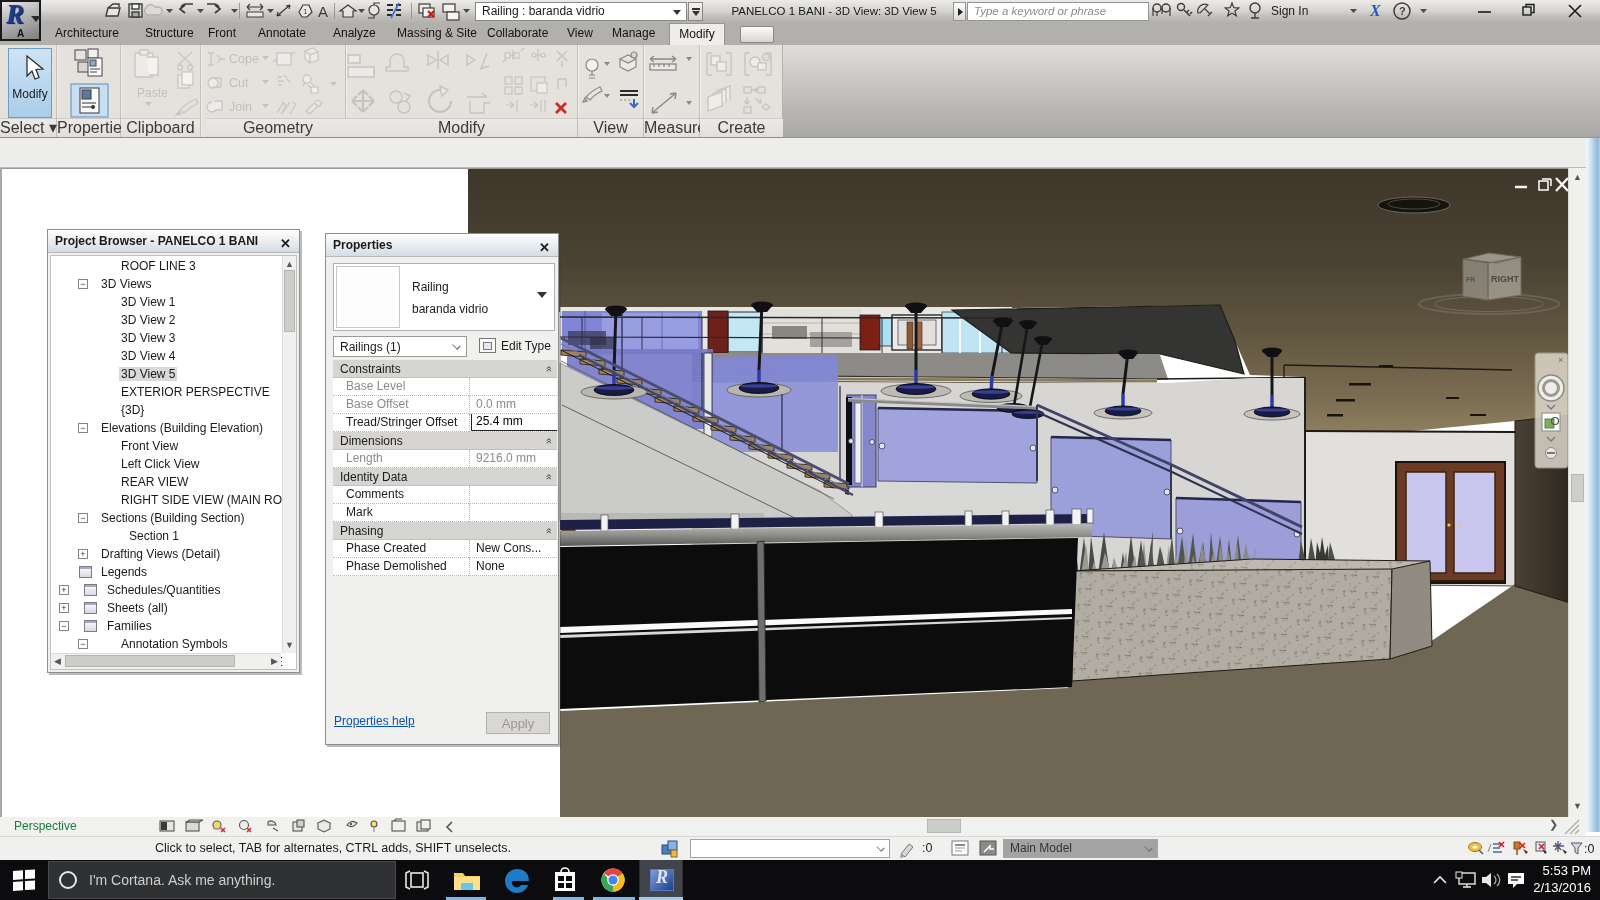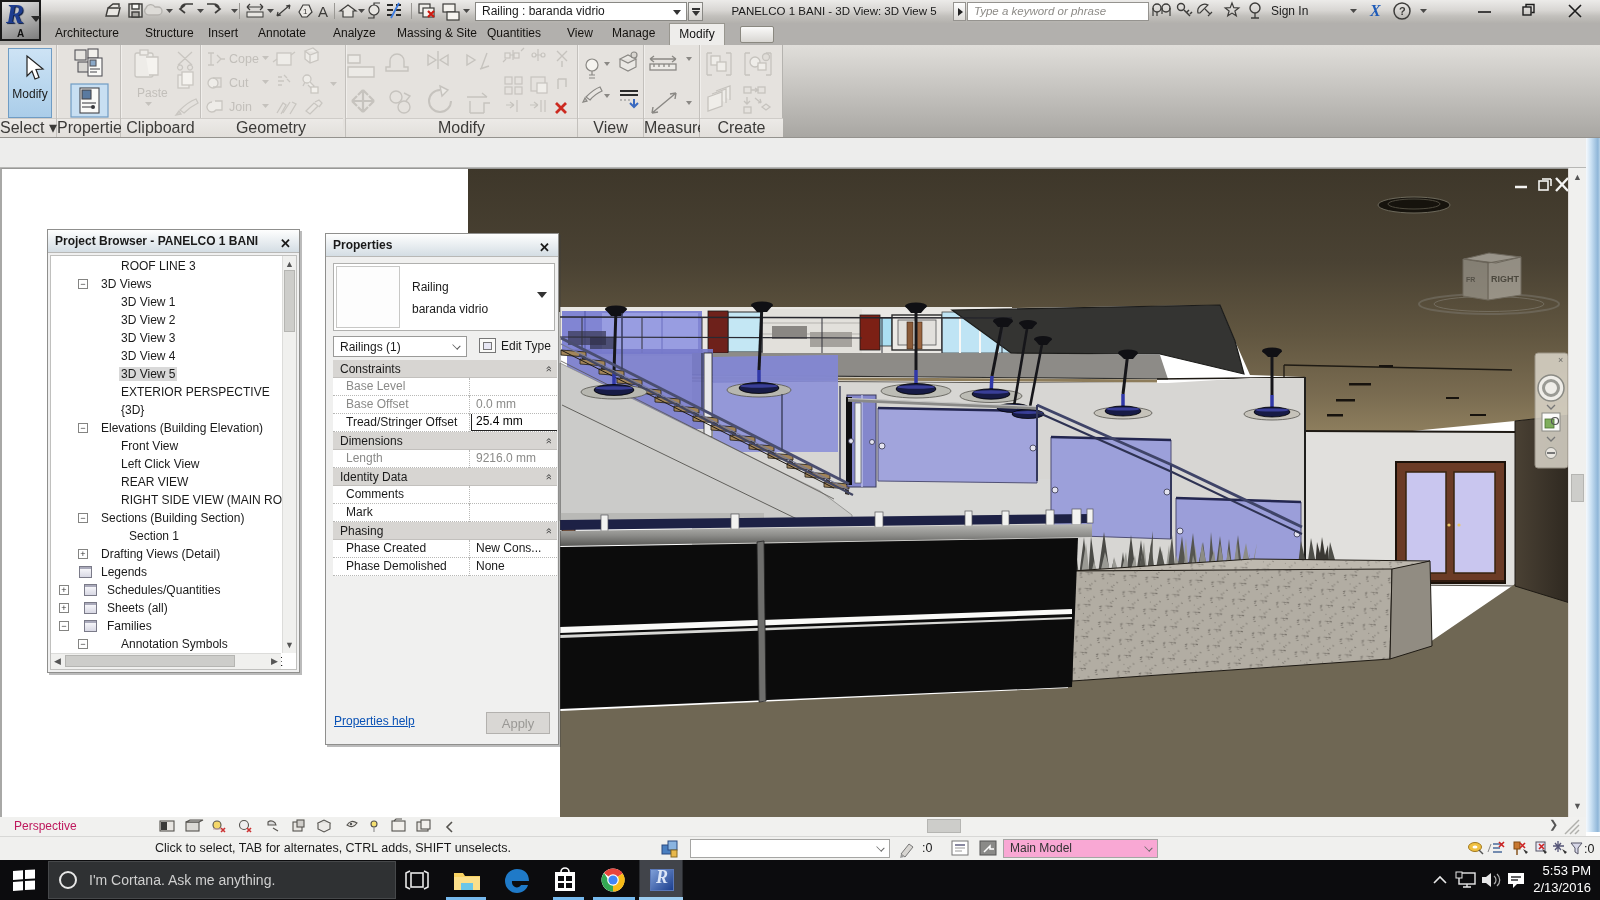--- a/index.html
+++ b/index.html
@@ -143,44 +143,44 @@
   </div>
   <div class="abs" id="rbtn">
       <span class="rr">R</span>
       <span class="ra">A</span>
       <span class="rv"></span>
     </div>
 
   <div class="abs" id="tabrow">
     <span class="tab" style="left:55px">Architecture</span>
     <span class="tab" style="left:145px">Structure</span>
-    <span class="tab" style="left:208px">Insert</span>
+    <span class="tab" style="left:208px">Front</span>
     <span class="tab" style="left:258px">Annotate</span>
     <span class="tab" style="left:333px">Analyze</span>
     <span class="tab" style="left:397px">Massing &amp; Site</span>
-    <span class="tab" style="left:487px">Quantities</span>
+    <span class="tab" style="left:487px">Collaborate</span>
     <span class="tab" style="left:567px">View</span>
     <span class="tab" style="left:612px">Manage</span>
     <div id="activetab">Modify</div>
     <div id="tabtoggle"></div>
   </div>
 
   <div class="abs" id="ribbon">
     <div id="ribbonpanels">
       <div class="pdiv" style="left:56px"></div>
       <div class="pdiv" style="left:120px"></div>
       <div class="pdiv" style="left:200px"></div>
       <div class="pdiv" style="left:345px"></div>
       <div class="pdiv" style="left:577px"></div>
       <div class="pdiv" style="left:643px"></div>
       <div class="pdiv" style="left:699px"></div>
       <div class="plabel" style="left:0px;width:56px">Select&nbsp;▾</div>
       <div class="plabel" style="left:57px;width:63px">Properties</div>
       <div class="plabel" style="left:121px;width:79px">Clipboard</div>
-      <div class="plabel" style="left:199px;width:144px">Geometry</div>
+      <div class="plabel" style="left:206px;width:144px">Geometry</div>
       <div class="plabel" style="left:346px;width:231px">Modify</div>
       <div class="plabel" style="left:578px;width:65px">View</div>
       <div class="plabel" style="left:644px;width:55px">Measure</div>
       <div class="plabel" style="left:700px;width:83px">Create</div>
       <div id="modifybtn"><svg width="30" height="34" style="margin-top:4px">
             <path d="M12,3 l0,20 l5,-5 l3,8 l4,-1.5 l-3,-8 l7,-0.5 z" fill="#fff" stroke="#222" stroke-width="1.2"></path>
           </svg><div style="margin-top:-3px">Modify</div></div>
       <svg id="ribiconswrap" width="783" height="92" style="position:absolute;left:0;top:0;" viewBox="0 0 783 92">
 
         <g stroke="#55545a" stroke-width="1.1" fill="#e6e4e0">
@@ -764,21 +764,21 @@
     </div>
   </div>
   </div>
   <div class="abs" id="vscroll">
     <div style="position:absolute;left:4px;top:4px;font-size:9px;color:#555;">▲</div>
     <div style="position:absolute;left:2px;top:306px;width:13px;height:28px;background:#cdcdca;border:1px solid #b5b5b2;"></div>
     <div style="position:absolute;left:4px;bottom:6px;font-size:9px;color:#555;">▼</div>
   </div>
   <div class="abs" id="bluestrip"></div>
   <div class="abs" id="viewbar">
-    <span style="position:absolute;left:14px;top:2px;font-size:12px;color:#be185d;">Perspective</span>
+    <span style="position:absolute;left:14px;top:2px;font-size:12px;color:#15803d;">Perspective</span>
     <svg width="340" height="19" style="position:absolute;left:155px;top:0;" viewBox="0 0 340 19">
       <g stroke="#55534f" fill="none" stroke-width="1.1">
         <rect x="5" y="4" width="14" height="10" fill="#e8e6e2"></rect>
           <rect x="6" y="5" width="6" height="8" fill="#3a3a38" stroke="none"></rect>
         <rect x="31" y="5" width="13" height="9" fill="#dcdad6"></rect>
           <path d="M31,5 l4,-2 l13,0 l-4,2z" fill="#c8c6c2"></path>
         <circle cx="62" cy="8" r="4" fill="#f5d76a"></circle>
           <path d="M58,12 l8,0" stroke="#caa"></path>
           <path d="M66,11 l4,4 M70,11 l-4,4" stroke="#c33" stroke-width="1.6"></path>
         <circle cx="89" cy="8" r="4.5" fill="#eee"></circle>
@@ -828,21 +828,21 @@
     <svg width="22" height="20" style="position:absolute;left:950px;top:2px;">
         <rect x="2" y="2" width="16" height="14" fill="#fff" stroke="#777"></rect>
         <line x1="5" y1="6" x2="15" y2="6" stroke="#557" stroke-width="1.4"></line>
         <line x1="5" y1="9" x2="15" y2="9" stroke="#999"></line>
         <line x1="5" y1="12" x2="12" y2="12" stroke="#999"></line>
       </svg>
     <svg width="22" height="20" style="position:absolute;left:978px;top:2px;">
         <rect x="2" y="2" width="16" height="14" fill="#8a8a88" stroke="#555"></rect>
         <path d="M6,13 l6,-6 l0,3 l4,0" stroke="#fff" fill="none" stroke-width="1.5"></path>
       </svg>
-    <div style="position:absolute;left:1003px;top:2px;width:155px;height:19px;background:#f9a8d4;border:1px solid #a5a5a3;font-size:12px;color:#333;line-height:17px;padding-left:6px;">Main Model
+    <div style="position:absolute;left:1003px;top:2px;width:155px;height:19px;background:#a3a3a3;border:1px solid #a5a5a3;font-size:12px;color:#333;line-height:17px;padding-left:6px;">Main Model
       <span style="position:absolute;right:5px;top:4px;width:7px;height:7px;border-right:1.5px solid #666;border-bottom:1.5px solid #666;transform:rotate(45deg) scale(1,.7);"></span>
     </div>
     <svg width="135" height="22" style="position:absolute;left:1462px;top:1px;" viewBox="0 0 135 22">
       <g>
         <ellipse cx="13" cy="9" rx="6.5" ry="4.5" fill="#f0c040" stroke="#a07820"></ellipse>
           <ellipse cx="13" cy="9" rx="2.5" ry="1.6" fill="#fff"></ellipse>
           <path d="M17,12 l4,4" stroke="#555" stroke-width="1.4"></path>
         <path d="M31,6 l9,0 M31,10 l7,0 M31,14 l9,0" stroke="#4a6a9a" stroke-width="1.4"></path>
           <path d="M37,4 l5,5 M42,4 l-5,5" stroke="#c22" stroke-width="1.6"></path>
           <path d="M29,6 l-3,8" stroke="#888"></path>

